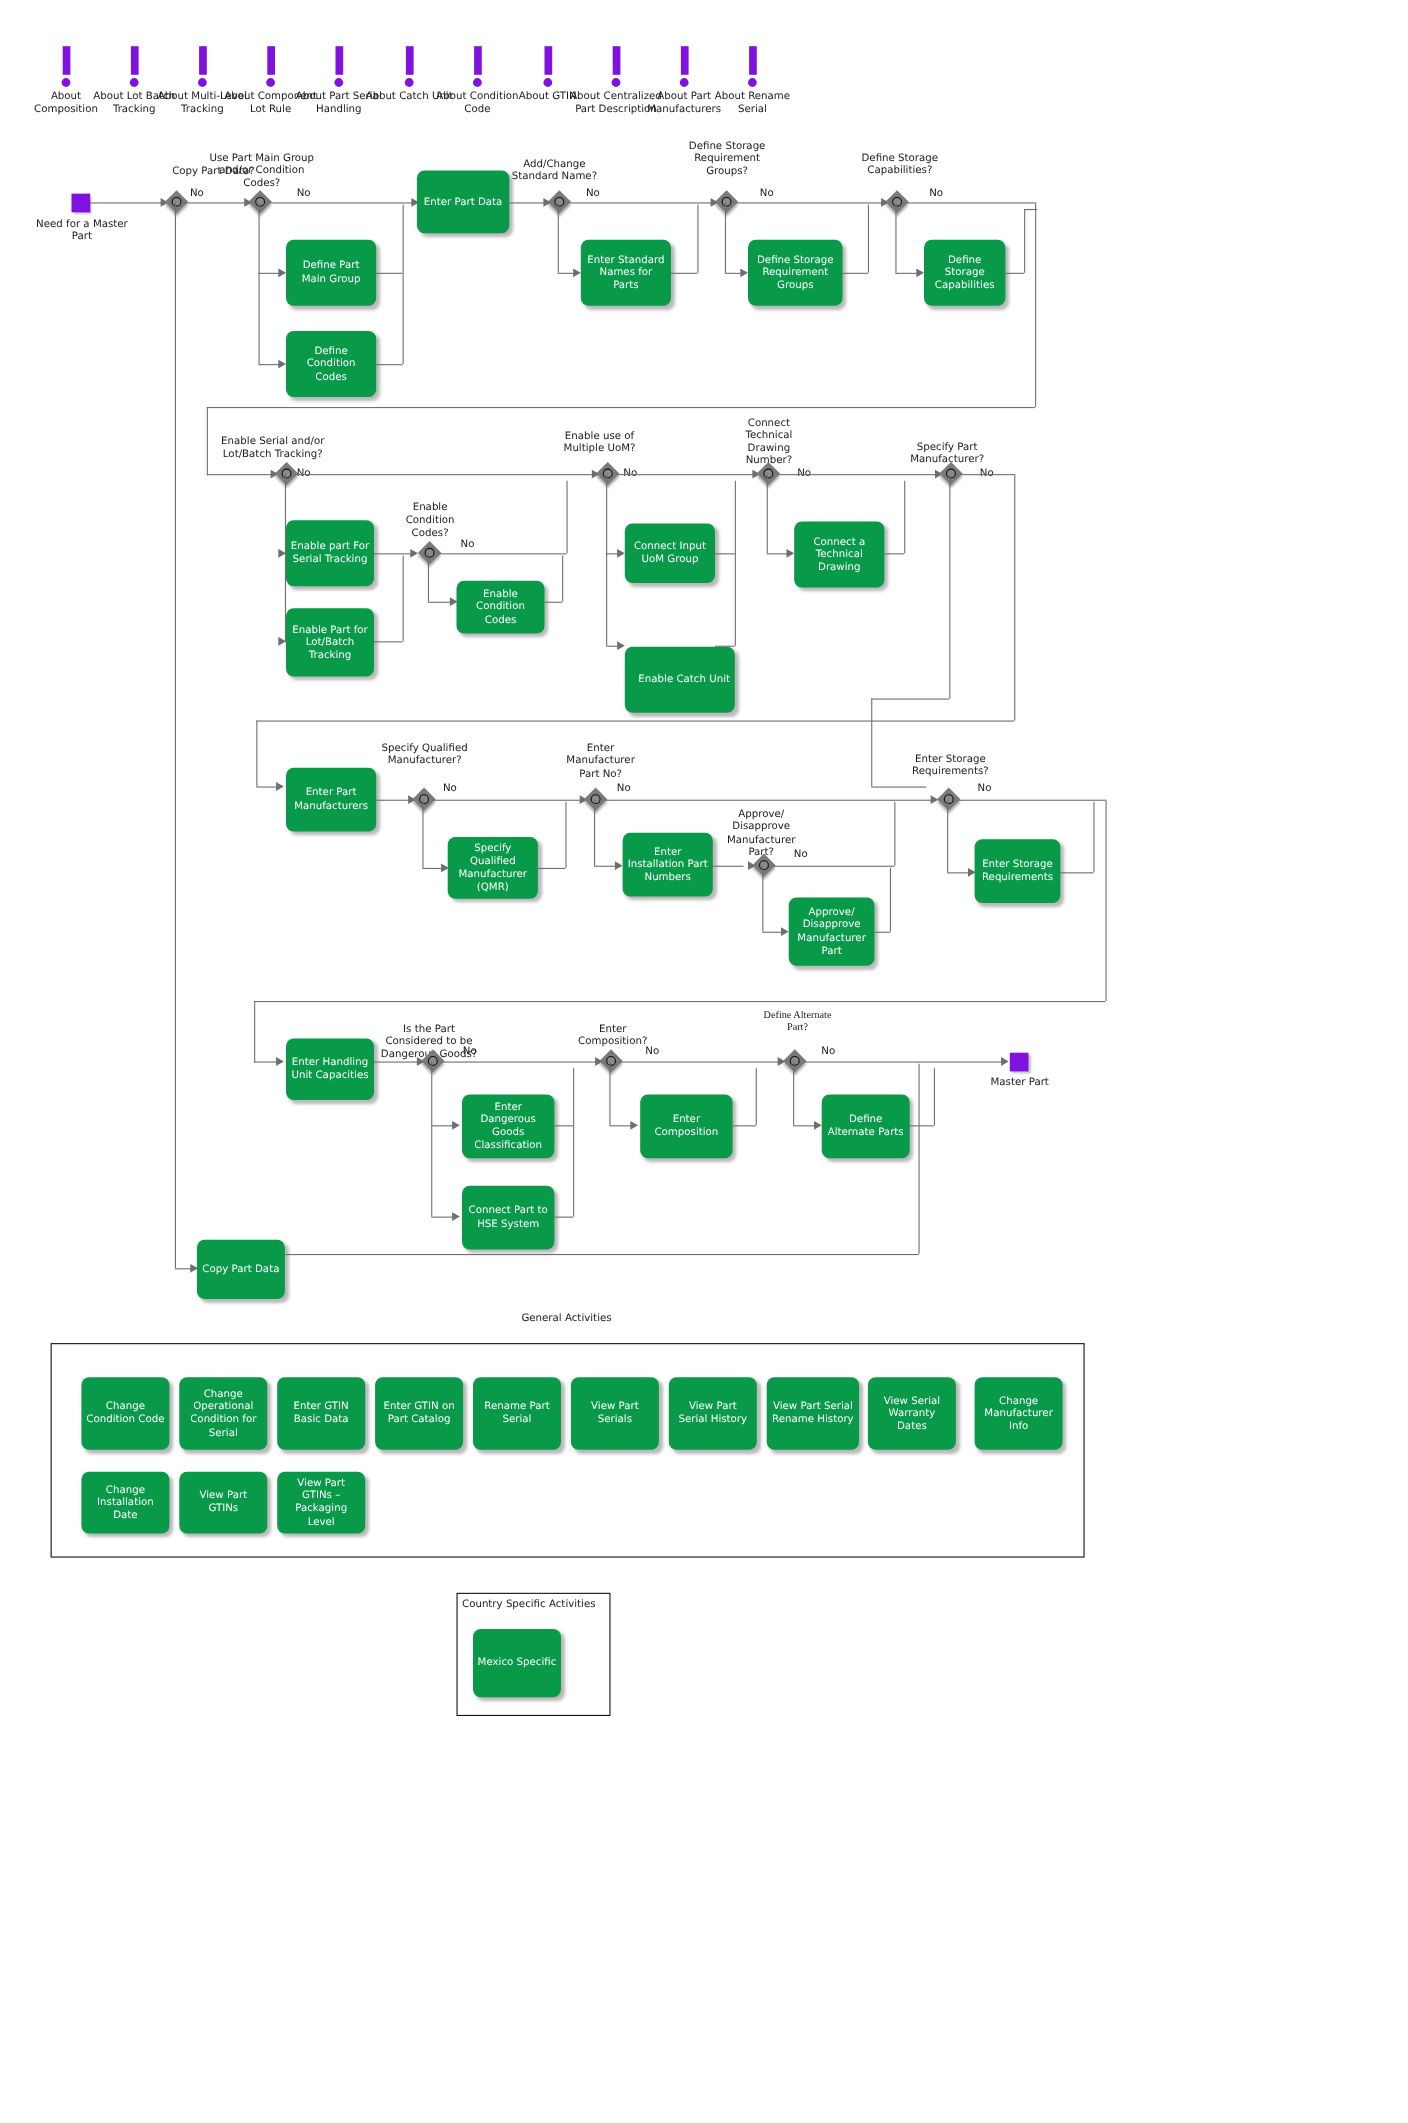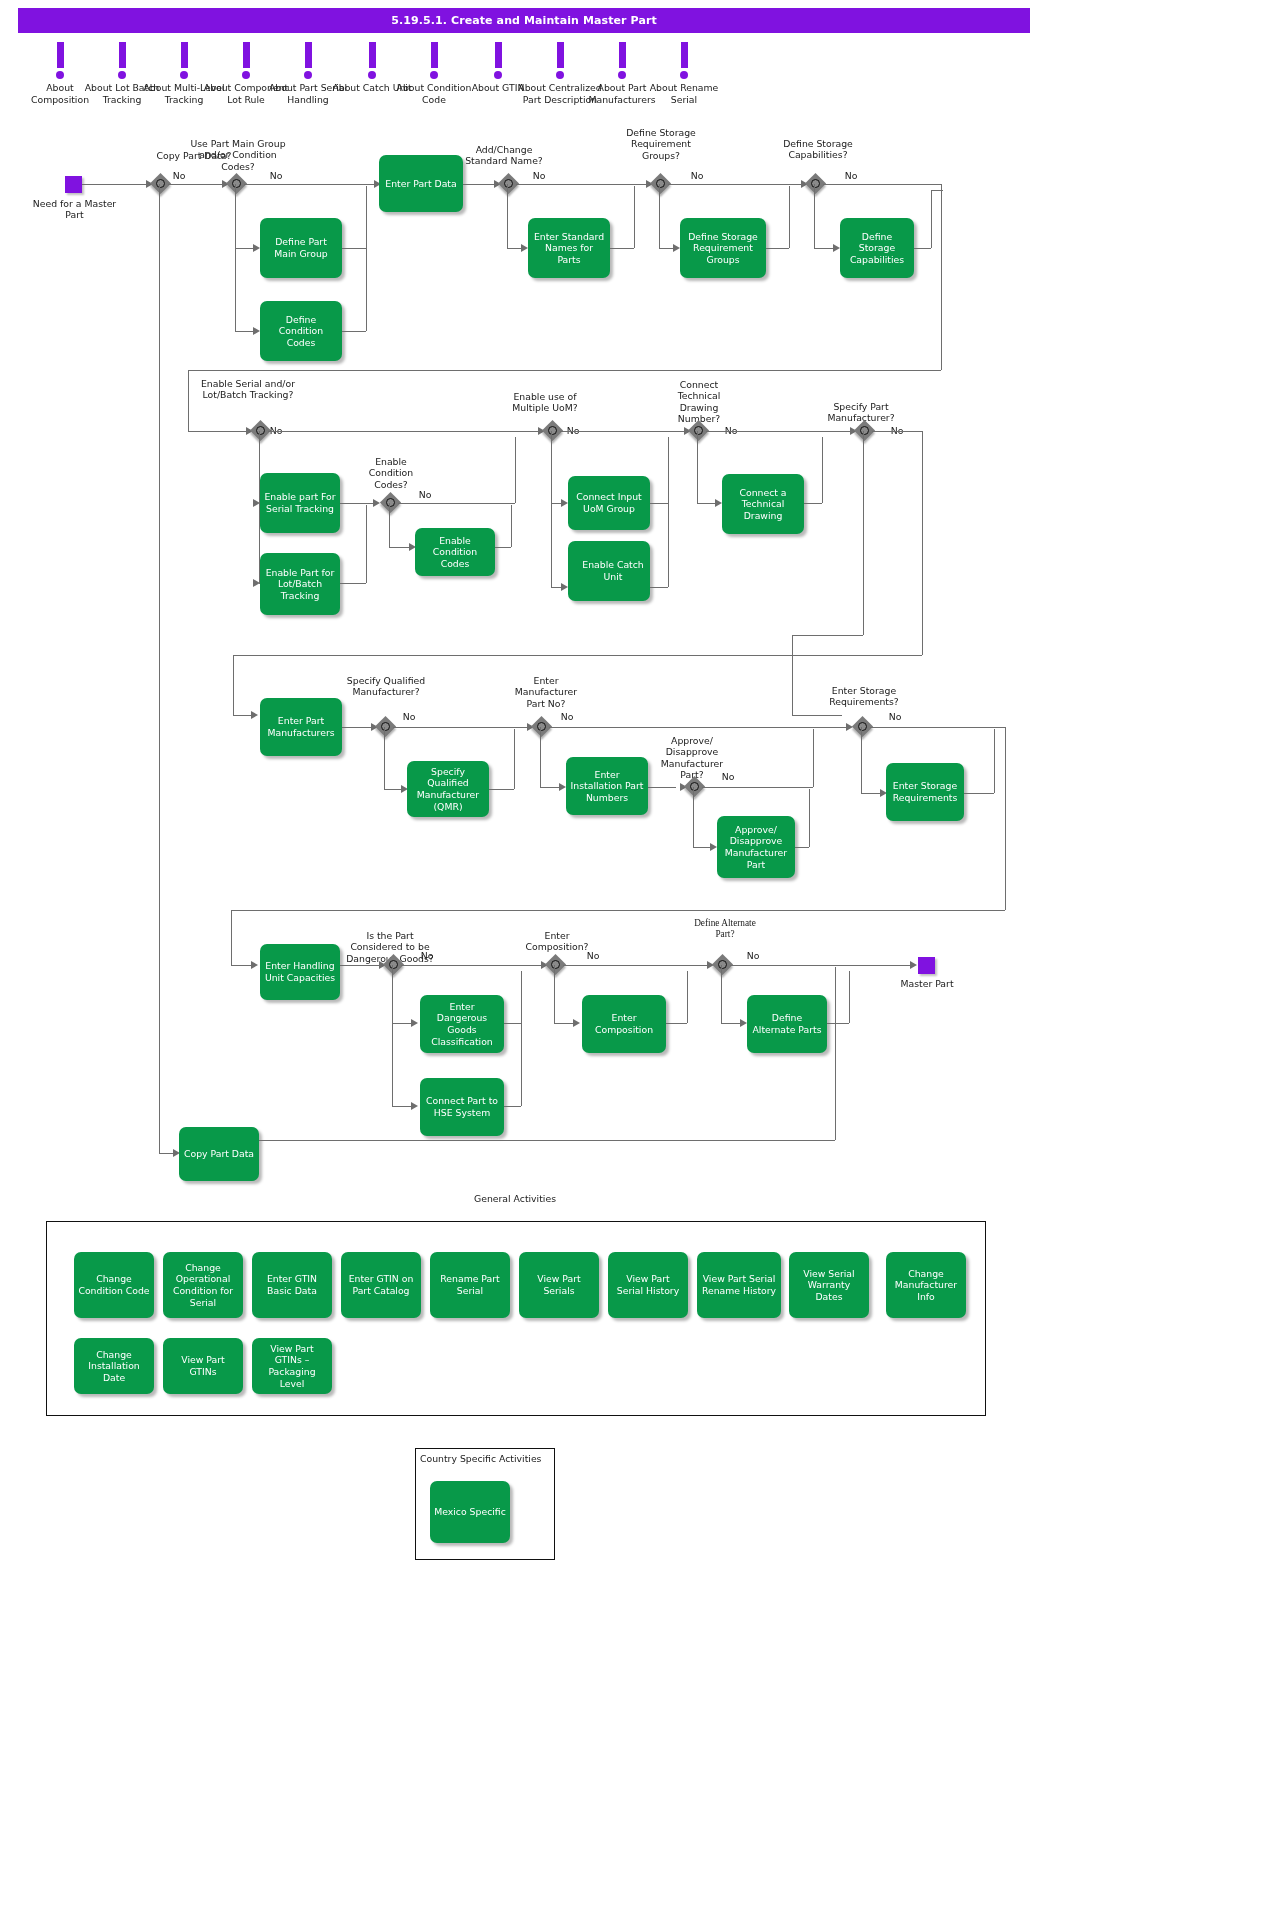--- a/index.html
+++ b/index.html
@@ -134,21 +134,20 @@
     color: #1a1a1a;
     text-align: center;
   }
   .frame-title.left { text-align: left; }
 </style>
 </head>
 <body>
 
 <div id="canvas">
 
-  <div class="titlebar">5.19.5.1. Create and Maintain Master Part</div>
 
   <div class="about" style="left:17px; top:42px;">
     <div class="bar"></div>
     <div class="dot"></div>
     <div class="lbl">About Composition</div>
   </div>
   <div class="about" style="left:79px; top:42px;">
     <div class="bar"></div>
     <div class="dot"></div>
     <div class="lbl">About Lot Batch Tracking</div>
@@ -308,21 +307,21 @@
   <div class="v" style="left:814px; top:184px; height:64px;"></div>
   <div class="h" style="left:814px; top:248px; width:22px;"></div>
   <div class="arw" style="left:833px; top:244px;"></div>
   <div class="act" style="left:840px; top:218px; width:74px; height:60px;">
     <span>Define Storage Capabilities</span>
   </div>
   <div class="h" style="left:914px; top:248px; width:17px;"></div>
   <div class="v" style="left:931px; top:190px; height:58px;"></div>
   <div class="h" style="left:931px; top:190px; width:12px;"></div>
 
-  <div class="lab" style="left:190px; top:378px; width:116px;">Enable Serial and/or Lot/Batch Tracking?</div>
+  <div class="lab" style="left:190px; top:396px; width:116px;">Enable Serial and/or Lot/Batch Tracking?</div>
   <div class="gw" style="left:251px; top:421px;">
     <div class="dia"></div>
     <div class="ring"></div>
   </div>
   <div class="lab" style="left:263px; top:425px; width:26px;">No</div>
 
   <div class="h" style="left:268px; top:431px; width:274px;"></div>
   <div class="arw" style="left:538px; top:427px;"></div>
 
   <div class="v" style="left:259px; top:431px; height:152px;"></div>
@@ -374,21 +373,21 @@
 
   <div class="v" style="left:551px; top:431px; height:156px;"></div>
   <div class="h" style="left:551px; top:503px; width:13px;"></div>
   <div class="arw" style="left:561px; top:499px;"></div>
   <div class="h" style="left:551px; top:587px; width:13px;"></div>
   <div class="arw" style="left:561px; top:583px;"></div>
 
   <div class="act" style="left:568px; top:476px; width:82px; height:54px;justify-content:flex-end;">
     <span>Connect Input UoM Group</span>
   </div>
-  <div class="act" style="left:568px; top:541px; width:82px; height:60px;padding-left:12px;">
+  <div class="act" style="left:568px; top:588px; width:100px; height:60px;padding-left:12px;">
     <span>Enable Catch Unit</span>
   </div>
   <div class="h" style="left:650px; top:503px; width:18px;"></div>
   <div class="h" style="left:650px; top:587px; width:18px;"></div>
   <div class="v" style="left:668px; top:437px; height:150px;"></div>
 
   <div class="lab" style="left:658px; top:379px; width:82px;">Connect Technical Drawing Number?</div>
   <div class="gw" style="left:689px; top:421px;">
     <div class="dia"></div>
     <div class="ring"></div>

